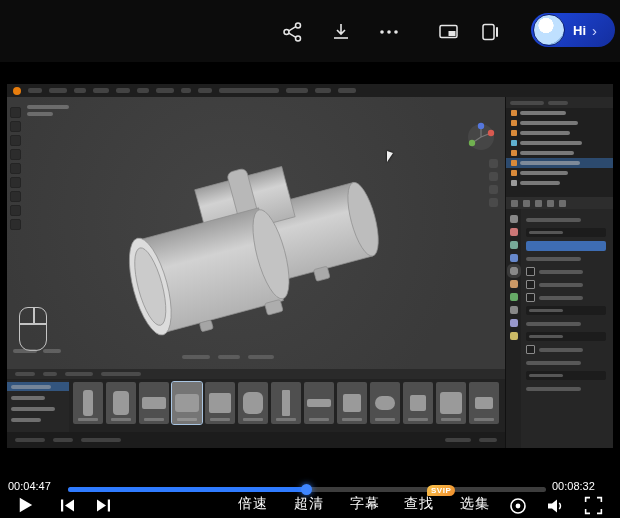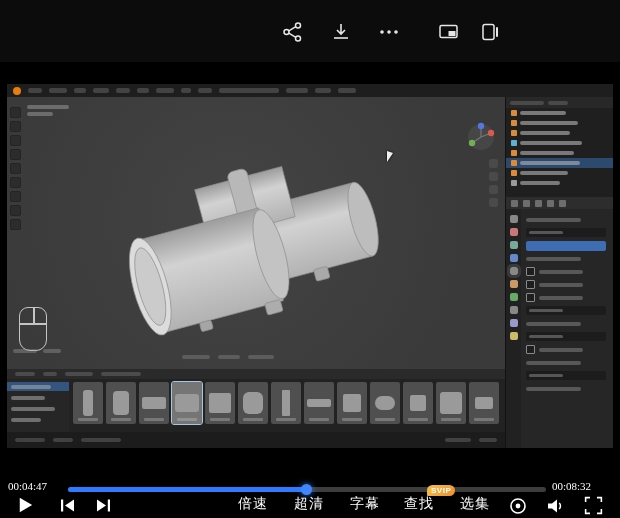--- a/index.html
+++ b/index.html
@@ -79,21 +79,21 @@
   .tab-dot{width:8px;height:8px;border-radius:2px;}
   .tab-dot.active{outline:3px solid #3a3a3a;}
   .props{position:absolute;left:15px;top:112px;width:93px;height:239px;background:#262626;
       display:flex;flex-direction:column;gap:4px;padding:6px 5px;box-sizing:border-box;}
   .p-row{height:9px;display:flex;align-items:center;gap:4px;}
   .p-field{width:80px;height:9px;background:#1c1c1c;border-radius:2px;display:flex;align-items:center;padding-left:3px;box-sizing:border-box;}
   .p-blue{width:80px;height:10px;background:#3e6db3;border-radius:2px;}
   .p-check{width:7px;height:7px;background:#1e1e1e;border:1px solid #8a8a8a;border-radius:1px;flex:0 0 auto;}
 
   
-  .time{position:absolute;top:480px;font-family:Liberation Serif, serif;font-size:11px;color:#fff;}
+  .time{position:absolute;top:480px;font-family:Liberation Sans, sans-serif;font-size:11px;color:#fff;}
   .progress-track{position:absolute;left:68px;top:487px;width:478px;height:5px;background:#3d3d3d;border-radius:3px;cursor:pointer;}
   .progress-fill{position:relative;height:100%;background:#2f7bff;border-radius:3px;}
   .progress-dot{position:absolute;right:-5px;top:-3px;width:11px;height:11px;border-radius:50%;
       background:#3f86ff;box-shadow:0 0 6px #3f86ffcc;cursor:pointer;}
   .controls{position:absolute;left:0;top:492px;width:620px;height:26px;}
   .ctl-txt{font-size:14px;color:#fff;top:3px;letter-spacing:1px;white-space:nowrap;}
   .svip{position:absolute;left:427px;top:-7px;background:linear-gradient(135deg,#f7c04a,#f08f2e);
       color:#fff;font-size:8px;font-weight:bold;padding:1px 4px;border-radius:6px 6px 6px 1px;letter-spacing:.5px;}
 </style>
 </head>
@@ -144,20 +144,25 @@
 
     <button class="tb-icon" style="left:478px">
       <span>
         <svg width="24" height="24" viewBox="0 0 24 24" fill="none" stroke="#e6e6e6" stroke-width="1.5">
           <rect x="5" y="4.5" width="11" height="15" rx="2"></rect>
           <path d="M19 8 V16" stroke-width="2" stroke-linecap="round"></path>
         </svg>
       </span>
     </button>
 
+    <div class="avatar-pill">
+      <div class="avatar-circle"></div>
+      <span class="avatar-hi">Hi</span>
+      <span class="avatar-chev">›</span>
+    </div>
   </div>
 
   <div class="video-area">
 
     <div class="bl-menubar" id="bl-menubar">
       <div class="bl-logo"></div>
     <div class="tbar" style="width: 14px; height: 5px;"></div>
         <div class="tbar" style="width: 18px; height: 5px;"></div>
         <div class="tbar" style="width: 12px; height: 5px;"></div>
         <div class="tbar" style="width: 16px; height: 5px;"></div>

